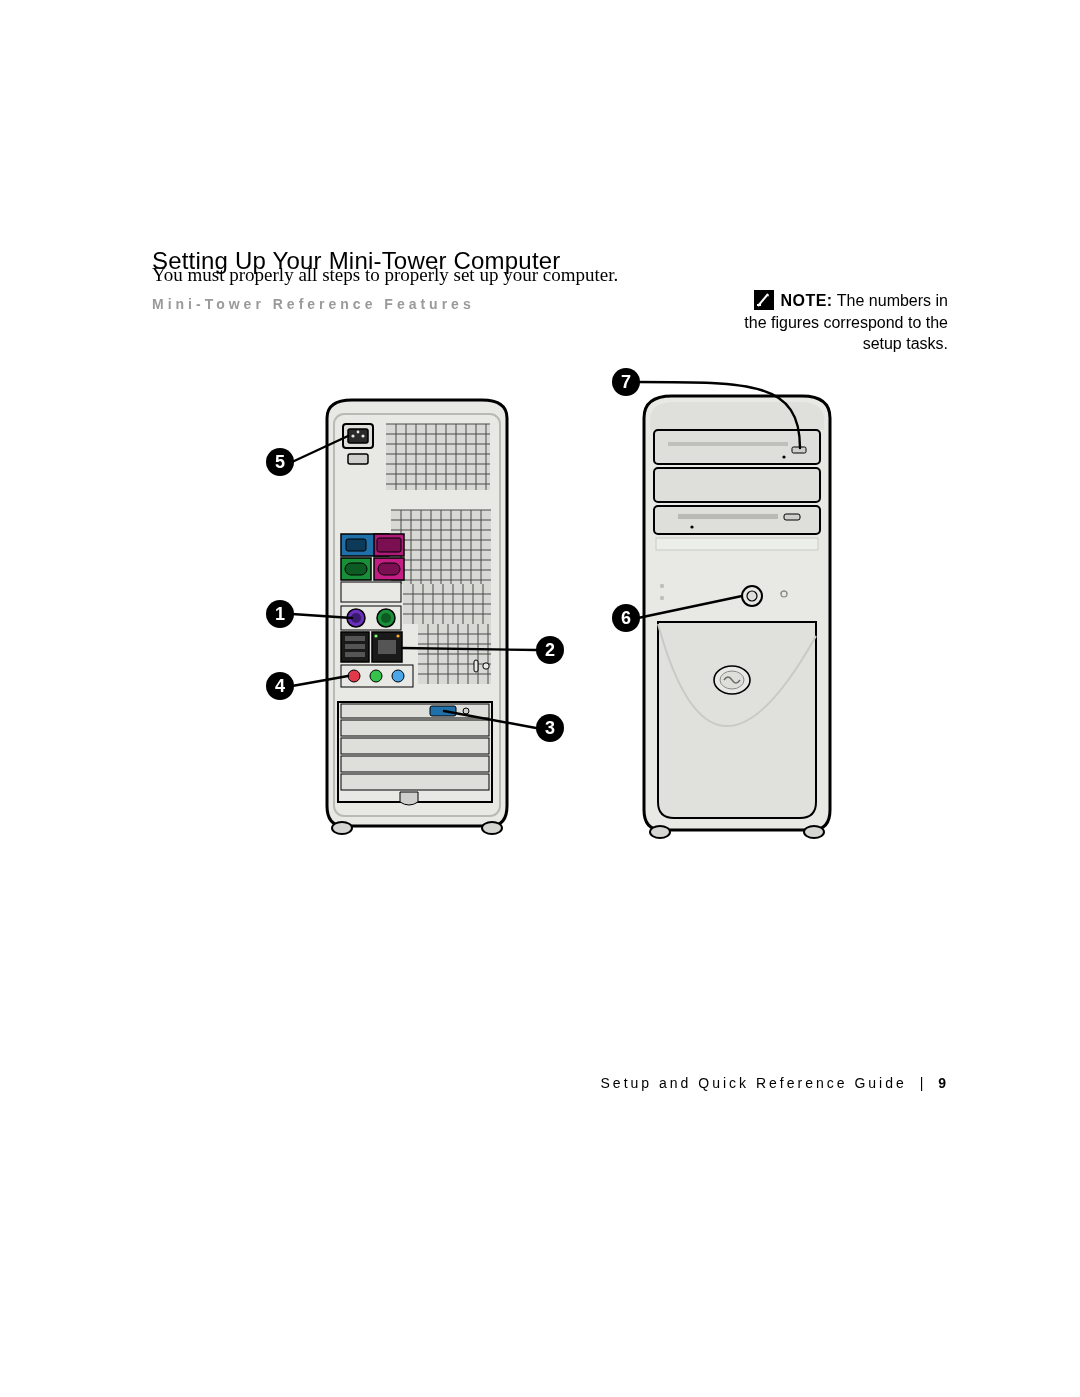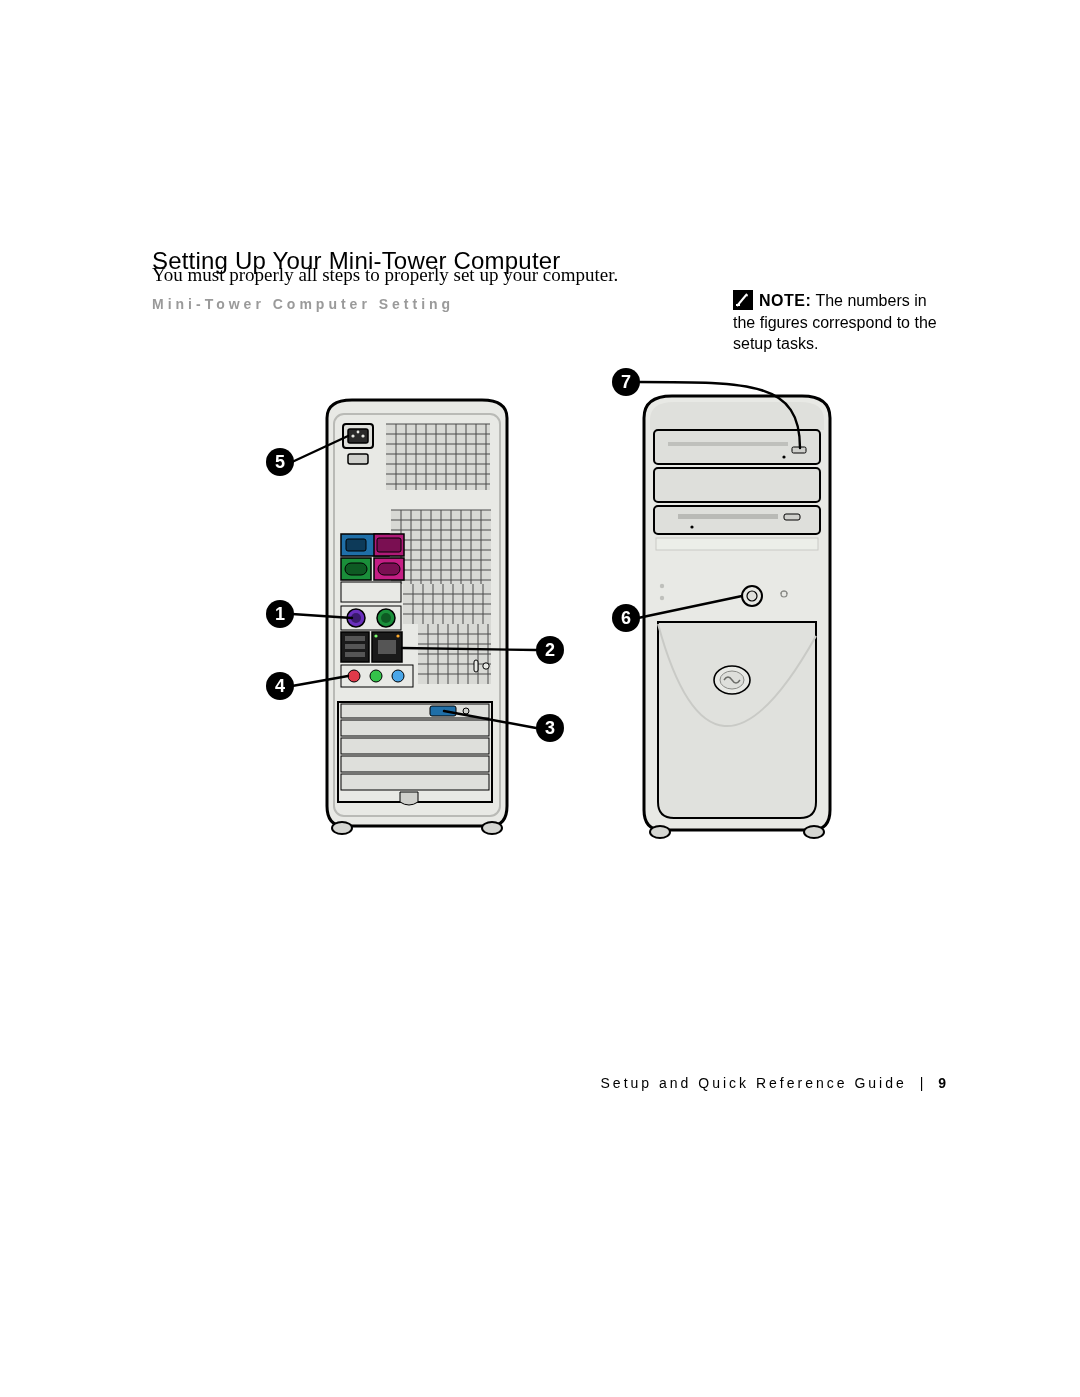--- a/index.html
+++ b/index.html
@@ -44,20 +44,21 @@
   }
   .note-box {
     position: absolute;
     right: 132px;
     top: 290px;
     width: 215px;
     font-family: "Helvetica Neue", Arial, sans-serif;
     font-size: 16px;
     line-height: 1.35;
     color: #000;
+    text-align: right;
   }
   .note-badge {
     display: inline-block;
     width: 20px;
     height: 20px;
     background: #000;
     vertical-align: -4px;
     margin-right: 6px;
     position: relative;
   }
@@ -118,21 +119,21 @@
   }
 </style>
 </head>
 <body>
 
 <div class="page">
   <h1 class="title">Setting Up Your Mini-Tower Computer</h1>
 
   <div class="intro">You must properly all steps to properly set up your computer.</div>
 
-  <div class="subhead">Mini-Tower Computer Setting</div>
+  <div class="subhead">Mini-Tower Reference Features</div>
 
   <div class="note-box">
     <span class="note-badge">
       <svg width="16" height="16" viewBox="0 0 16 16">
         <path d="M2 14 L12 2" stroke="#fff" stroke-width="2" fill="none"></path>
         <path d="M11 2 L13 3 L12 5 Z" fill="#fff"></path>
         <rect x="1" y="12" width="4" height="2" fill="#fff"></rect>
       </svg>
     </span><span class="note-strong">NOTE:</span><span> The numbers in the figures correspond to the setup tasks.</span>
   </div>

